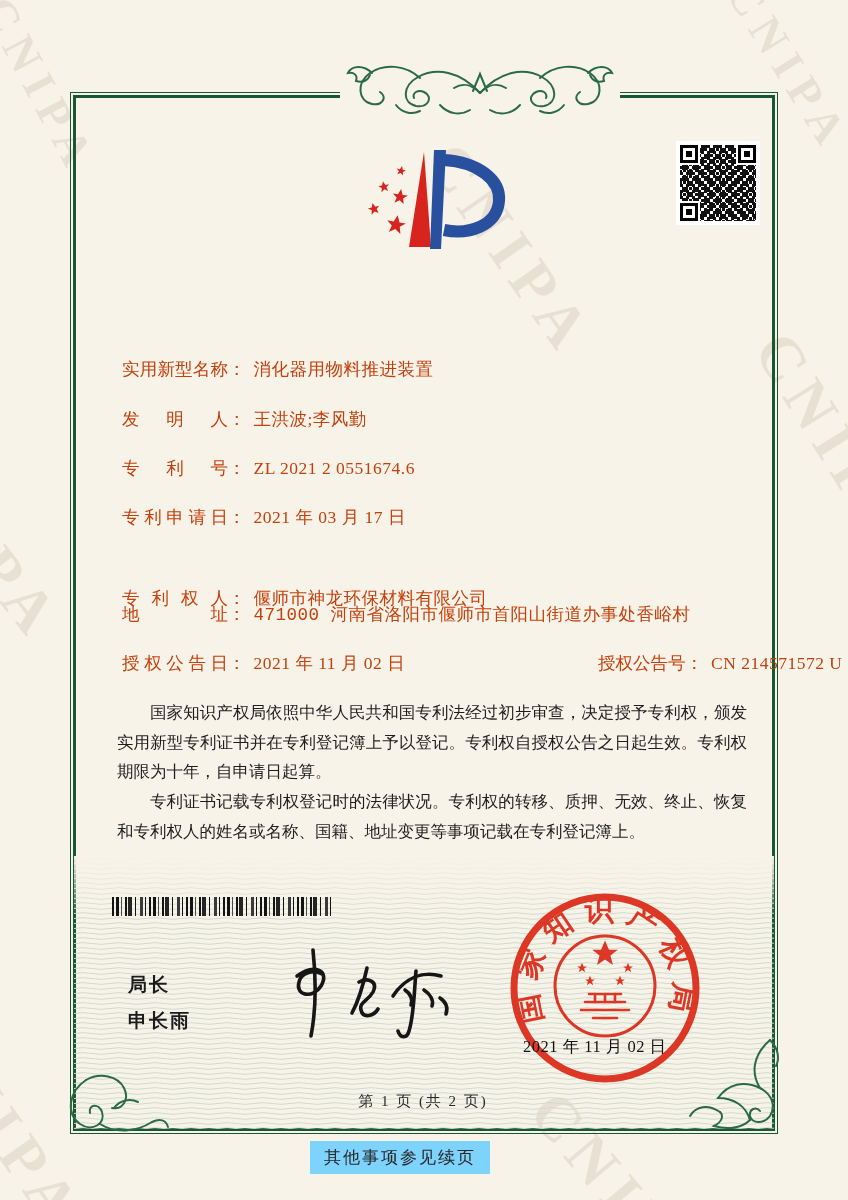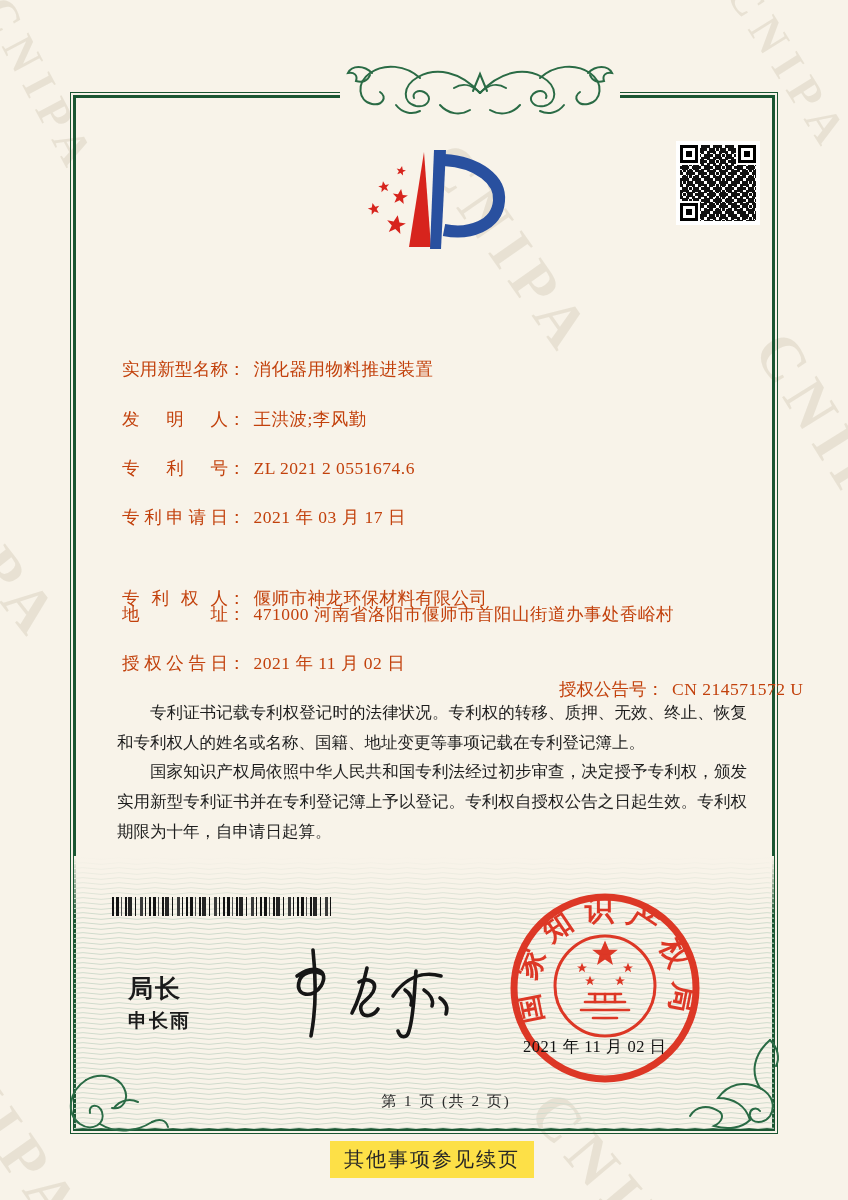--- a/index.html
+++ b/index.html
@@ -63,21 +63,21 @@
     font-size:42px; font-weight:bold; letter-spacing:9px; text-indent:9px; color:#191919;
   }
   
   .frow{position:absolute; left:122px; font-size:17.5px; color:#c2410c; white-space:nowrap;}
   .flabel{
     display:inline-block; width:106px; text-align:justify; text-align-last:justify;
     vertical-align:bottom;
   }
   .fcolon{margin-right:8px;}
   .fval{letter-spacing:0.5px;}
-  .frow2{position:absolute; left:437px; top:0; white-space:nowrap;margin-top:26px;}
+  .frow2{position:absolute; left:476px; top:0; white-space:nowrap;}
   
   .body-text{
     position:absolute; left:117px; top:698px; width:630px;
     font-size:16.5px; line-height:1.8; text-align:justify; color:#1d1d1d;
   }
   .body-text p{margin:0; text-indent:2em;}
   
   .barcode{
     position:absolute; left:112px; top:897px; width:222px; height:19px;
     background:repeating-linear-gradient(90deg,
@@ -85,42 +85,42 @@
       #131313 4px 7px, transparent 7px 9px,
       #4a4a4a 9px 10px, transparent 10px 13px,
       #131313 13px 15px, transparent 15px 16px,
       #242424 16px 20px, transparent 20px 23px,
       #131313 23px 24px, transparent 24px 28px,
       #3a3a3a 28px 31px, transparent 31px 33px,
       #131313 33px 34px, transparent 34px 37px);
   }
   
   .signer-title{
-    position:absolute; left:128px; top:972px; font-size:25px; font-weight:600;
+    position:absolute; left:128px; top:972px; font-size:19px; font-weight:600;
     font-family:"Liberation Sans","DejaVu Sans",sans-serif; color:#1b1b1b; letter-spacing:2px;
   }
   .signer-name{
     position:absolute; left:128px; top:1008px; font-size:19px; font-weight:600;
     font-family:"Liberation Sans","DejaVu Sans",sans-serif; color:#1b1b1b; letter-spacing:2px;
   }
   .signature-svg{position:absolute; left:255px; top:938px;}
   
   .seal{position:absolute; left:505px; top:888px; opacity:0.93;}
   .seal-date{
     position:absolute; left:523px; top:1036px; width:180px; font-size:16.5px;
     color:#121212; letter-spacing:0.5px; white-space:nowrap;
   }
   
   .page-indicator{
     position:absolute; left:70px; top:1092px; width:706px; text-align:center;
-    font-size:15px; letter-spacing:2px; color:#2a2a2a;padding-left:23px;
+    font-size:15px; letter-spacing:2px; color:#2a2a2a;
   }
   .footer-note{
-    position:absolute; left:330px; top:1141px; background:#fde047;
-    padding:5px 14px; font-size:20px; letter-spacing:2px; color:#262626;
+    position:absolute; left:310px; top:1141px; background:#7dd3fc;
+    padding:5px 14px; font-size:17px; letter-spacing:2px; color:#262626;
   }
   .orn{position:absolute; pointer-events:none;}
 </style>
 </head>
 <body>
 
 <div class="page">
 
   <span class="wm wm-md" style="left:18px; top:-12px; transform:rotate(62deg);">CNIPA</span>
   <span class="wm wm-md" style="left:760px; top:-30px; transform:rotate(58deg);">CNIPA</span>
@@ -215,31 +215,31 @@
   </div>
   <div class="frow" style="top:456px;">
     <span class="flabel">专利号</span><span class="fcolon">：</span><span class="fval">ZL 2021 2 0551674.6</span>
   </div>
   <div class="frow" style="top:505px;font-family:Liberation Serif, serif;">
     <span class="flabel">专利申请日</span><span class="fcolon">：</span><span class="fval">2021 年 03 月 17 日</span>
   </div>
   <div class="frow" style="top:554px;margin-top:32px;">
     <span class="flabel">专利权人</span><span class="fcolon">：</span><span class="fval">偃师市神龙环保材料有限公司</span>
   </div>
-  <div class="frow" style="top:602px;">
+  <div class="frow" style="top:602px;font-family:Liberation Mono, monospace;">
     <span class="flabel">地址</span><span class="fcolon">：</span><span class="fval">471000 河南省洛阳市偃师市首阳山街道办事处香峪村</span>
   </div>
   <div class="frow" style="top:651px; width:625px;">
     <span class="flabel">授权公告日</span><span class="fcolon">：</span><span class="fval">2021 年 11 月 02 日</span>
     <span class="frow2"><span>授权公告号</span><span class="fcolon">：</span><span class="fval">CN 214571572 U</span></span>
   </div>
 
   <div class="body-text">
+    <p>国家知识产权局依照中华人民共和国专利法经过初步审查，决定授予专利权，颁发实用新型专利证书并在专利登记簿上予以登记。专利权自授权公告之日起生效。专利权期限为十年，自申请日起算。</p>
     <p>专利证书记载专利权登记时的法律状况。专利权的转移、质押、无效、终止、恢复和专利权人的姓名或名称、国籍、地址变更等事项记载在专利登记簿上。</p>
-    <p>国家知识产权局依照中华人民共和国专利法经过初步审查，决定授予专利权，颁发实用新型专利证书并在专利登记簿上予以登记。专利权自授权公告之日起生效。专利权期限为十年，自申请日起算。</p>
   </div>
 
   <div class="barcode"></div>
 
   <div class="signer-title">局长</div>
   <div class="signer-name">申长雨</div>
   <svg class="signature-svg" width="210" height="110" viewBox="0 0 210 110">
     <g fill="none" stroke="#161616" stroke-width="3.6" stroke-linecap="round">
       <path d="M42 38 C60 25 75 33 66 48 C58 61 40 58 44 44 C46 35 58 31 67 36"></path>
       <path d="M58 12 C61 40 61 72 56 98"></path>

